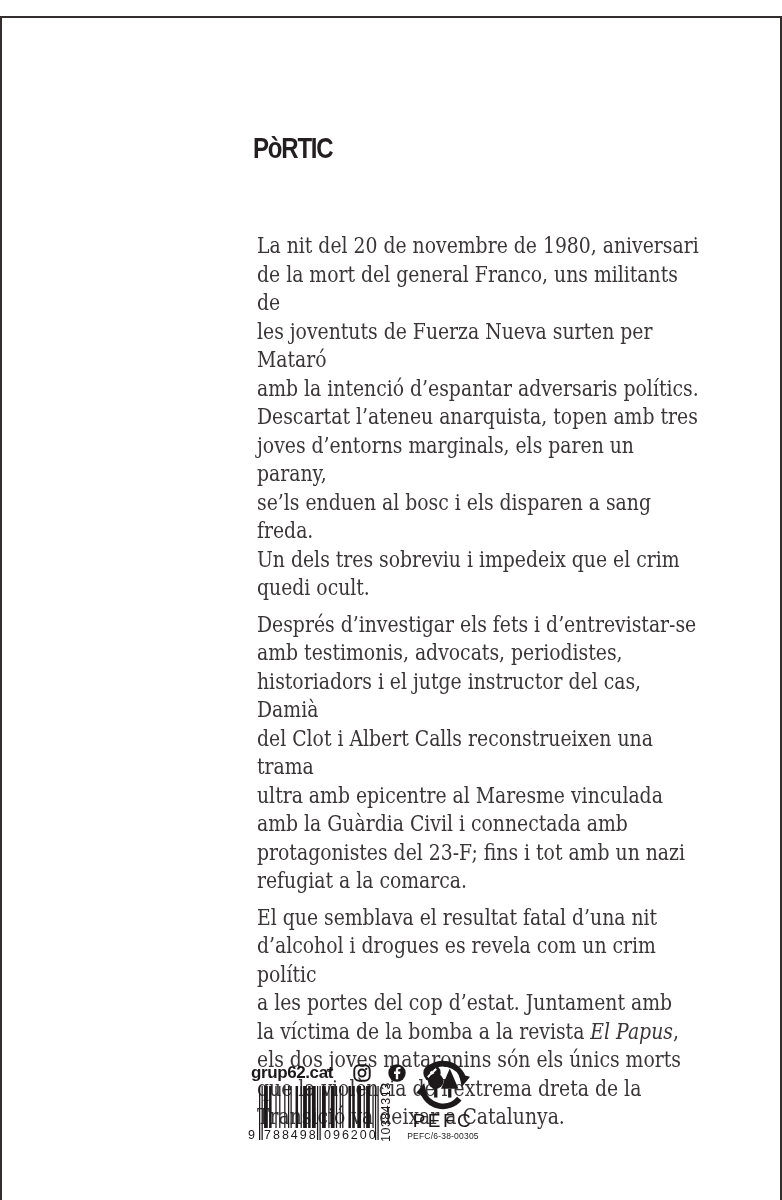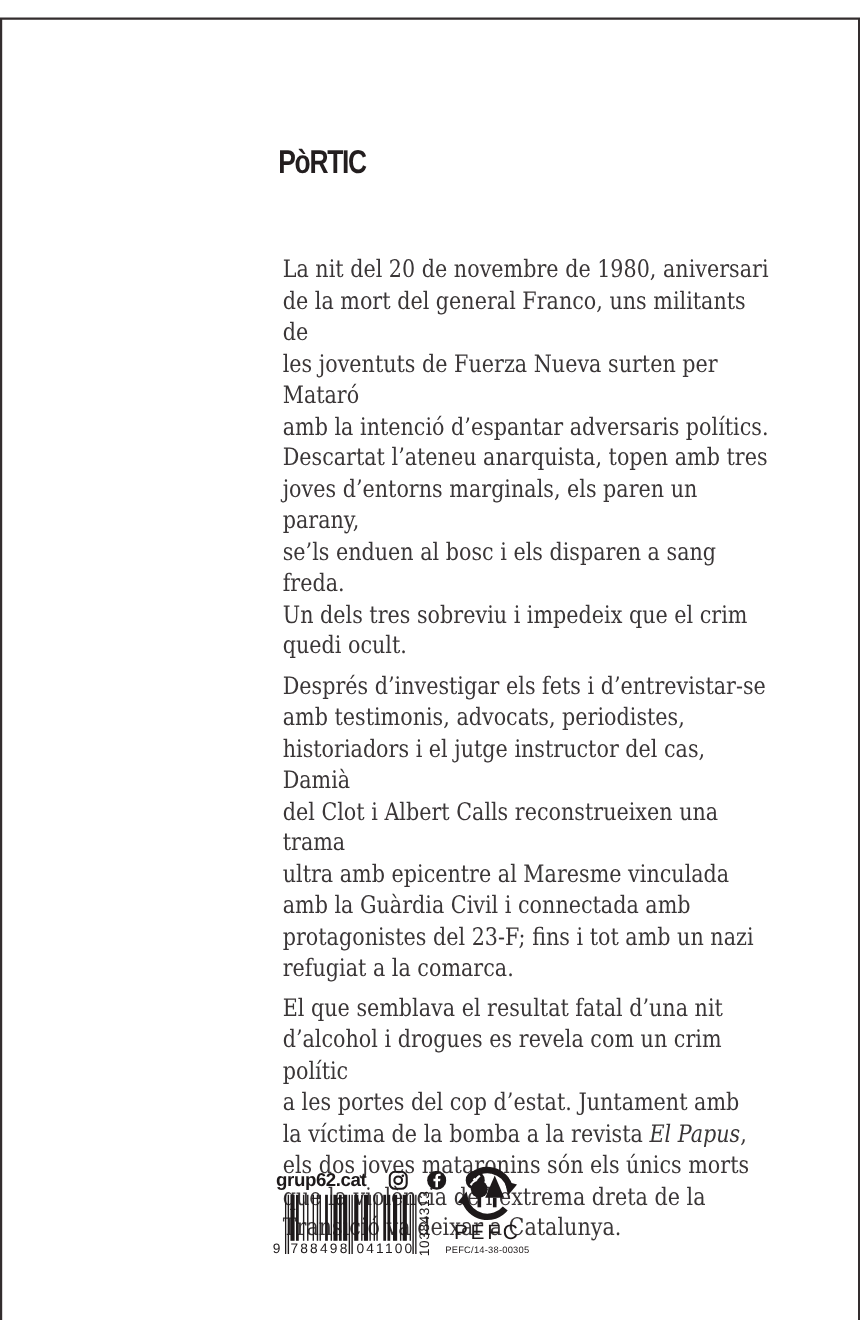--- a/index.html
+++ b/index.html
@@ -165,32 +165,32 @@
         <rect x="93.24" y="0" width="2.52" height="42" fill="#1d191a"></rect>
         <rect x="98.28" y="0" width="3.78" height="42" fill="#1d191a"></rect>
         <rect x="104.58" y="0" width="1.26" height="42" fill="#1d191a"></rect>
         <rect x="107.10" y="0" width="3.78" height="42" fill="#1d191a"></rect>
         <rect x="113.40" y="0" width="1.26" height="42" fill="#1d191a"></rect>
         <rect x="115.92" y="0" width="1.26" height="54" fill="#1d191a"></rect>
         <rect x="118.44" y="0" width="1.26" height="54" fill="#1d191a"></rect>
       </svg>
     <span class="bc-first">9</span>
     <span class="bc-group bc-g1">788498</span>
-    <span class="bc-group bc-g2">041100</span>
+    <span class="bc-group bc-g2">096200</span>
     <span class="bc-side">10384313</span>
   </div>
 
   <div class="pefc">
     <svg class="pefc-emblem" width="56" height="50" viewBox="0 0 58 50">
       <path d="M12.1 10.9 A22 22 0 0 1 50.3 19.3" fill="none" stroke="#1d191a" stroke-width="6"></path>
       <path d="M45.9 39.1 A22 22 0 0 1 7.75 30.7" fill="none" stroke="#1d191a" stroke-width="6"></path>
       <polygon points="45.5,13.5 57,16.5 48.5,27" fill="#1d191a"></polygon>
       <polygon points="12.5,36.5 1,33.5 9.5,23" fill="#1d191a"></polygon>
       <circle cx="21.5" cy="21" r="8" fill="#1d191a"></circle>
       <rect x="19.8" y="27" width="3.4" height="11" fill="#1d191a"></rect>
       <polygon points="36,8 27,29 45,29" fill="#1d191a"></polygon>
       <rect x="34.3" y="29" width="3.4" height="9" fill="#1d191a"></rect>
     </svg>
     <div class="pefc-label">PEFC</div>
-    <div class="pefc-cert">PEFC/14-38-00305</div>
+    <div class="pefc-cert">PEFC/6-38-00305</div>
   </div>
 
 </div>
 
 </body></html>

